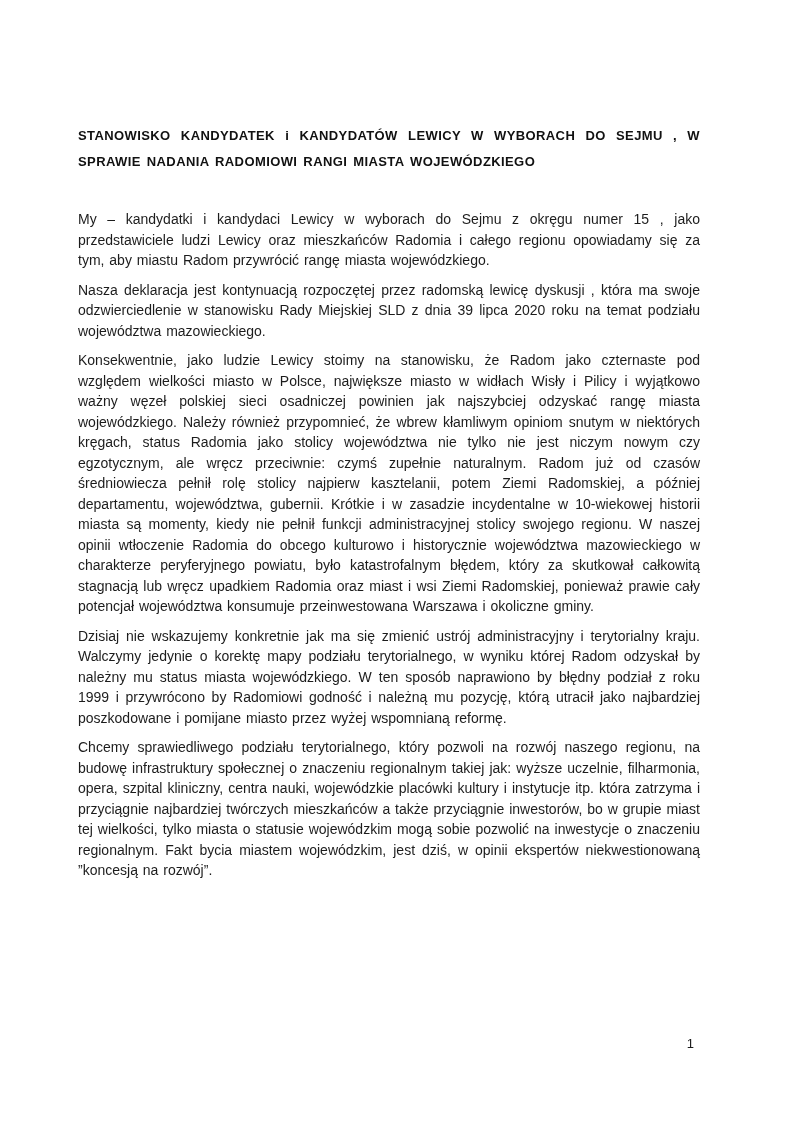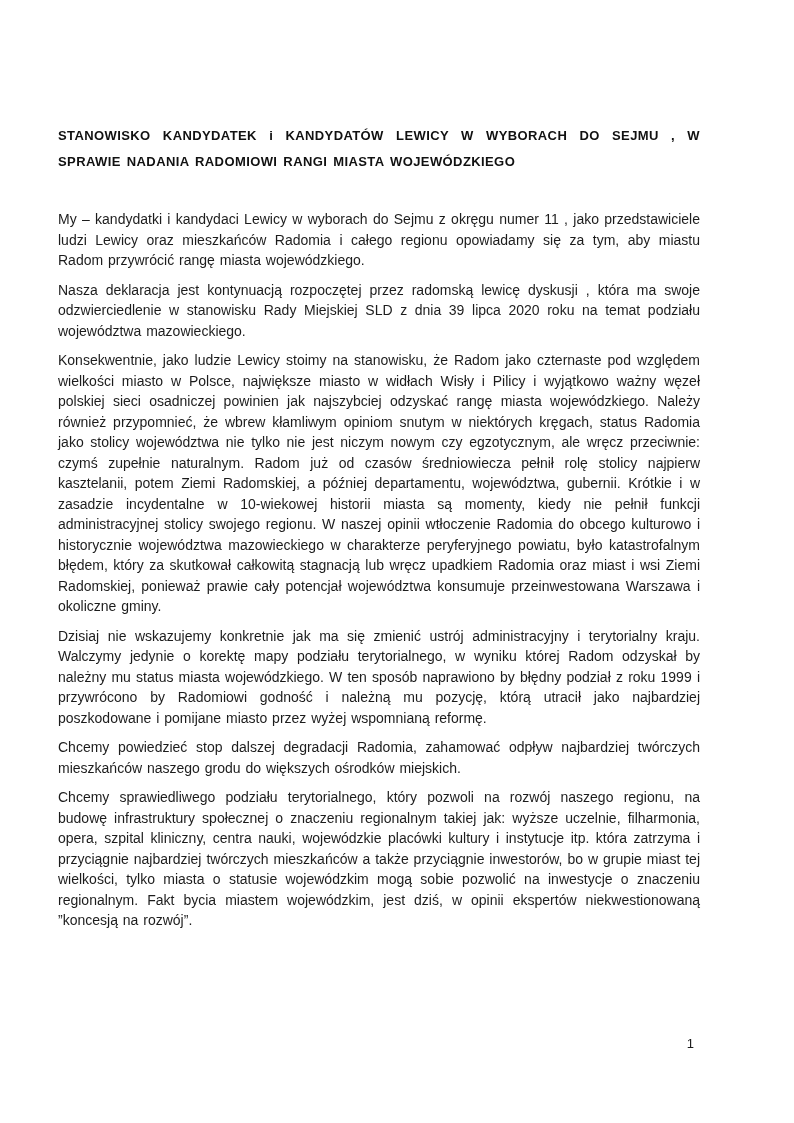--- a/index.html
+++ b/index.html
@@ -6,21 +6,21 @@
     margin: 0;
     padding: 0;
     background: #ffffff;
   }
   .page {
     position: relative;
     width: 794px;
     height: 1123px;
     background: #ffffff;
     box-sizing: border-box;
-    padding: 123px 94px 0 58px;
+    padding: 123px 94px 0 78px;
     font-family: "Liberation Sans", sans-serif;
     color: #1c1c1c;
     overflow: hidden;
     border-radius: 8px;
   }
   .doc-title {
     font-size: 13px;
     font-weight: bold;
     line-height: 26px;
     letter-spacing: 0.4px;
@@ -45,29 +45,28 @@
     color: #1c1c1c;
   }
 </style>
 </head>
 <body>
 
 <div class="page">
 
   <div class="doc-title">STANOWISKO KANDYDATEK i KANDYDATÓW LEWICY W WYBORACH DO SEJMU , W SPRAWIE NADANIA RADOMIOWI RANGI MIASTA WOJEWÓDZKIEGO</div>
 
-  <p class="para">My – kandydatki i kandydaci Lewicy w wyborach do Sejmu z okręgu numer 11 , jako przedstawiciele ludzi Lewicy oraz mieszkańców Radomia i całego regionu opowiadamy się za tym, aby miastu Radom przywrócić rangę miasta wojewódzkiego.</p>
+  <p class="para">My – kandydatki i kandydaci Lewicy w wyborach do Sejmu z okręgu numer 15 , jako przedstawiciele ludzi Lewicy oraz mieszkańców Radomia i całego regionu opowiadamy się za tym, aby miastu Radom przywrócić rangę miasta wojewódzkiego.</p>
 
   <p class="para">Nasza deklaracja jest kontynuacją rozpoczętej przez radomską lewicę dyskusji , która ma swoje odzwierciedlenie w stanowisku Rady Miejskiej SLD z dnia 39 lipca 2020 roku na temat podziału województwa mazowieckiego.</p>
 
   <p class="para">Konsekwentnie, jako ludzie Lewicy stoimy na stanowisku, że Radom jako czternaste pod względem wielkości miasto w Polsce, największe miasto w widłach Wisły i Pilicy i wyjątkowo ważny węzeł polskiej sieci osadniczej powinien jak najszybciej odzyskać rangę miasta wojewódzkiego. Należy również przypomnieć, że wbrew kłamliwym opiniom snutym w niektórych kręgach, status Radomia jako stolicy województwa nie tylko nie jest niczym nowym czy egzotycznym, ale wręcz przeciwnie: czymś zupełnie naturalnym. Radom już od czasów średniowiecza pełnił rolę stolicy najpierw kasztelanii, potem Ziemi Radomskiej, a później departamentu, województwa, gubernii. Krótkie i w zasadzie incydentalne w 10-wiekowej historii miasta są momenty, kiedy nie pełnił funkcji administracyjnej stolicy swojego regionu. W naszej opinii wtłoczenie Radomia do obcego kulturowo i historycznie województwa mazowieckiego w charakterze peryferyjnego powiatu, było katastrofalnym błędem, który za skutkował całkowitą stagnacją lub wręcz upadkiem Radomia oraz miast i wsi Ziemi Radomskiej, ponieważ prawie cały potencjał województwa konsumuje przeinwestowana Warszawa i okoliczne gminy.</p>
 
 
   <p class="para">Dzisiaj nie wskazujemy konkretnie jak ma się zmienić ustrój administracyjny i terytorialny kraju. Walczymy jedynie o korektę mapy podziału terytorialnego, w wyniku której Radom odzyskał by należny mu status miasta wojewódzkiego. W ten sposób naprawiono by błędny podział z roku 1999 i przywrócono by Radomiowi godność i należną mu pozycję, którą utracił jako najbardziej poszkodowane i pomijane miasto przez wyżej wspomnianą reformę.</p>
 
-  <p class="para">Chcemy powiedzieć stop dalszej degradacji Radomia, zahamować odpływ najbardziej twórczych mieszkańców naszego grodu do większych ośrodków miejskich.</p>
 
   <p class="para">Chcemy sprawiedliwego podziału terytorialnego, który pozwoli na rozwój naszego regionu, na budowę infrastruktury społecznej o znaczeniu regionalnym takiej jak: wyższe uczelnie, filharmonia, opera, szpital kliniczny, centra nauki, wojewódzkie placówki kultury i instytucje itp. która zatrzyma i przyciągnie najbardziej twórczych mieszkańców a także przyciągnie inwestorów, bo w grupie miast tej wielkości, tylko miasta o statusie wojewódzkim mogą sobie pozwolić na inwestycje o znaczeniu regionalnym. Fakt bycia miastem wojewódzkim, jest dziś, w opinii ekspertów niekwestionowaną ”koncesją na rozwój”.</p>
 
 
   <div class="page-number">1</div>
 
 </div>
 
 </body></html>

